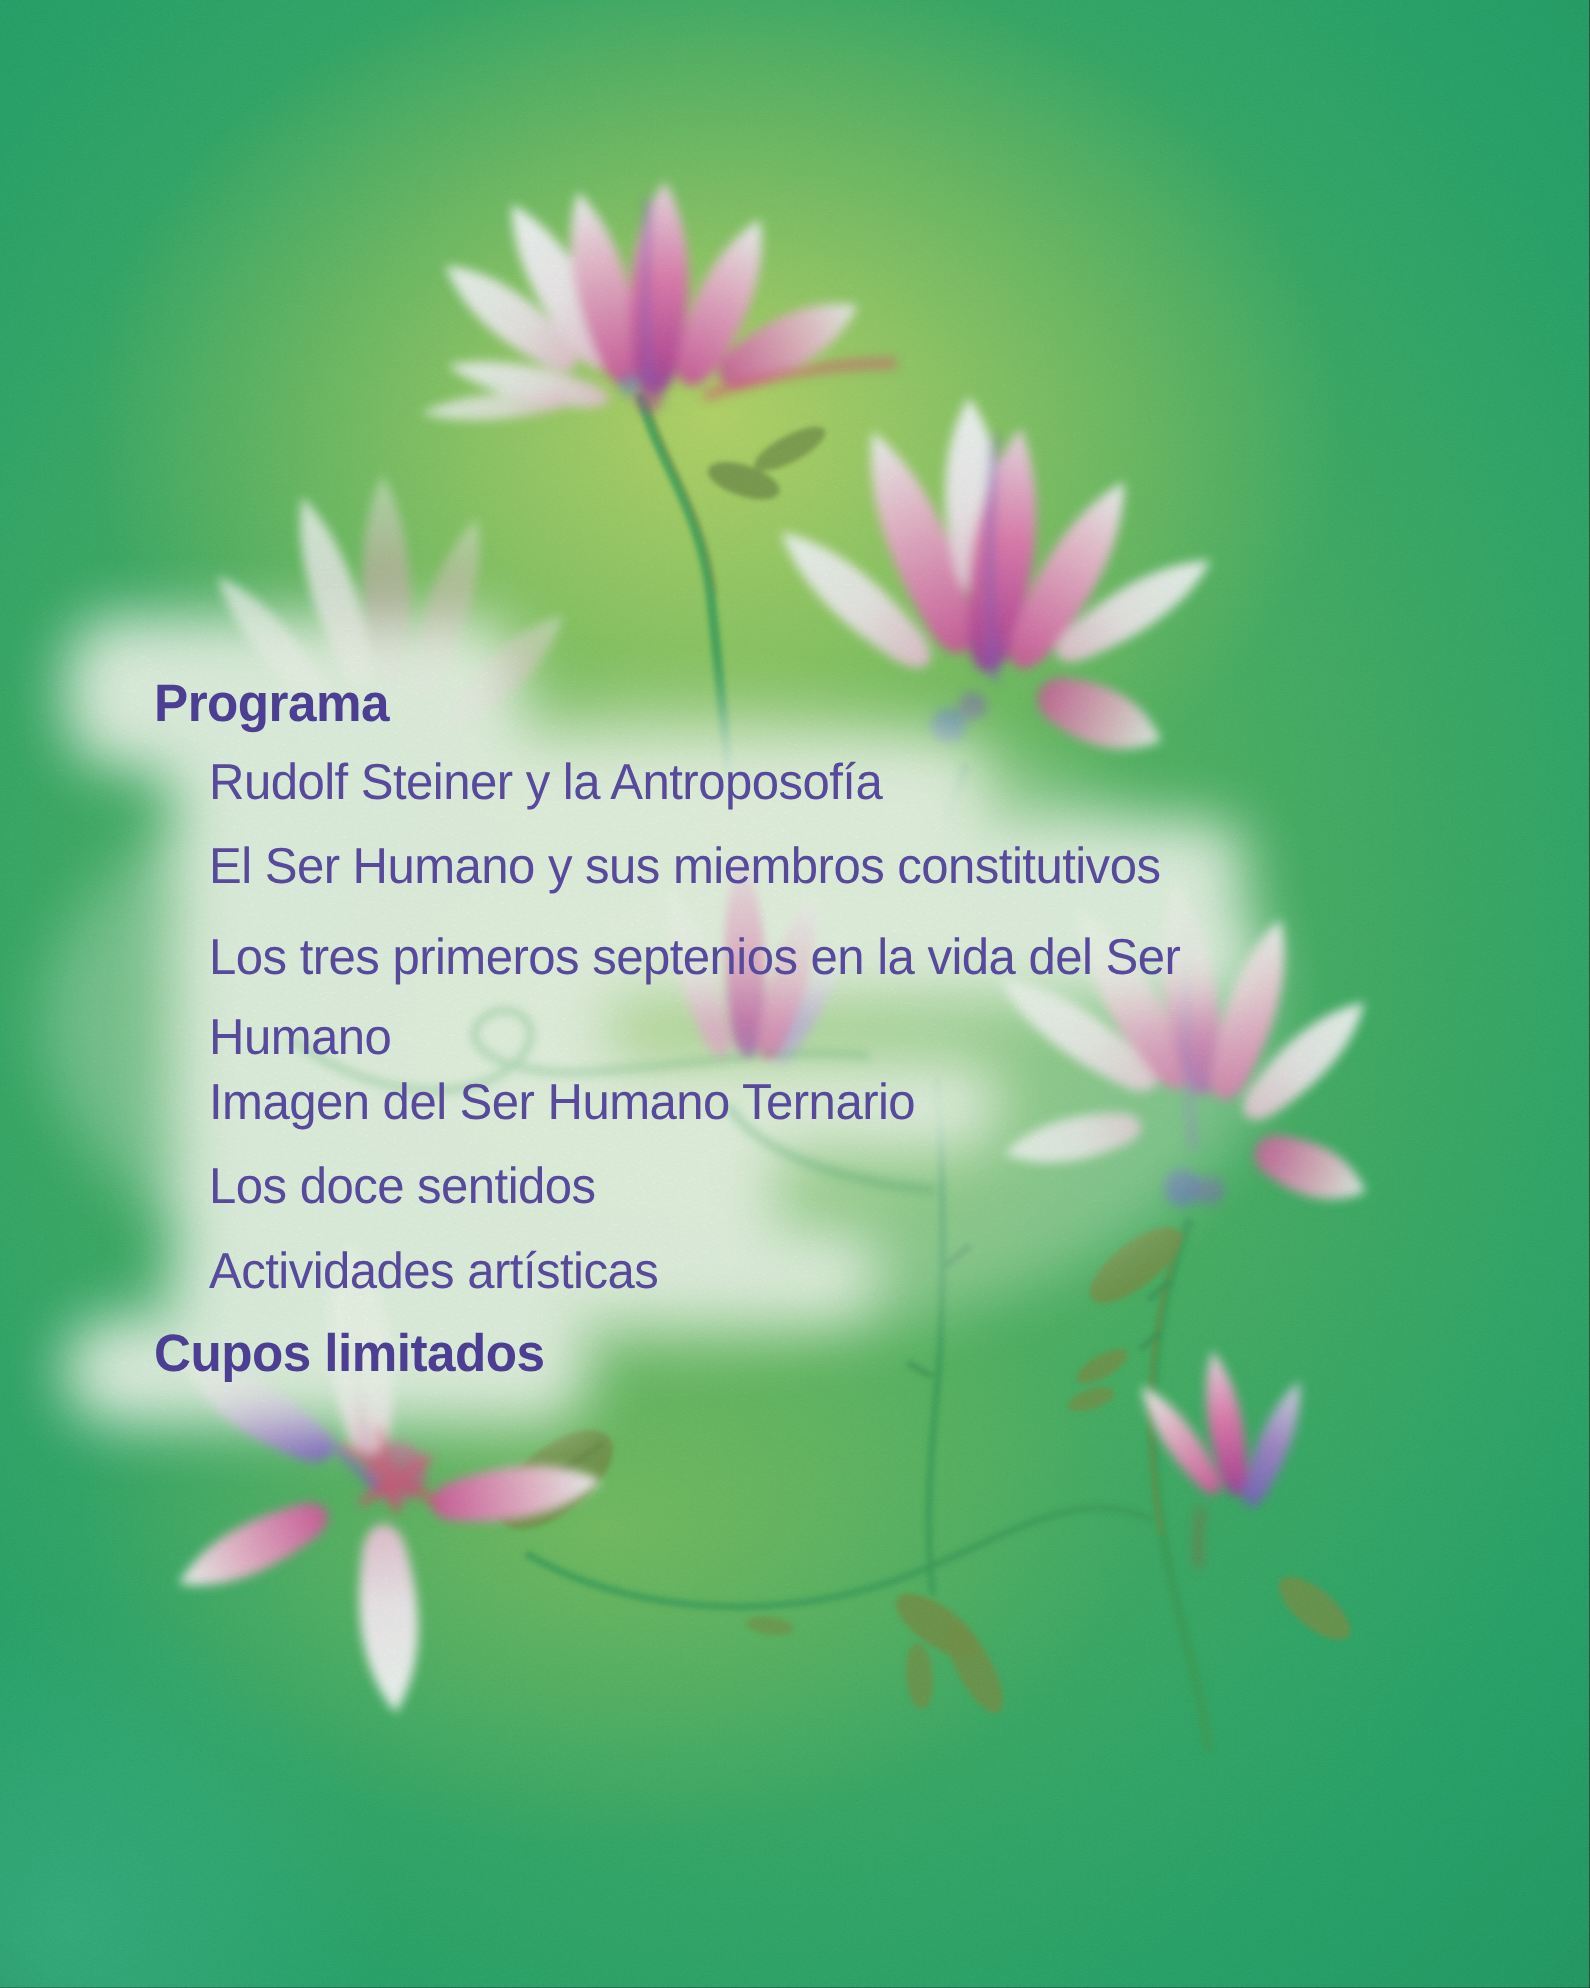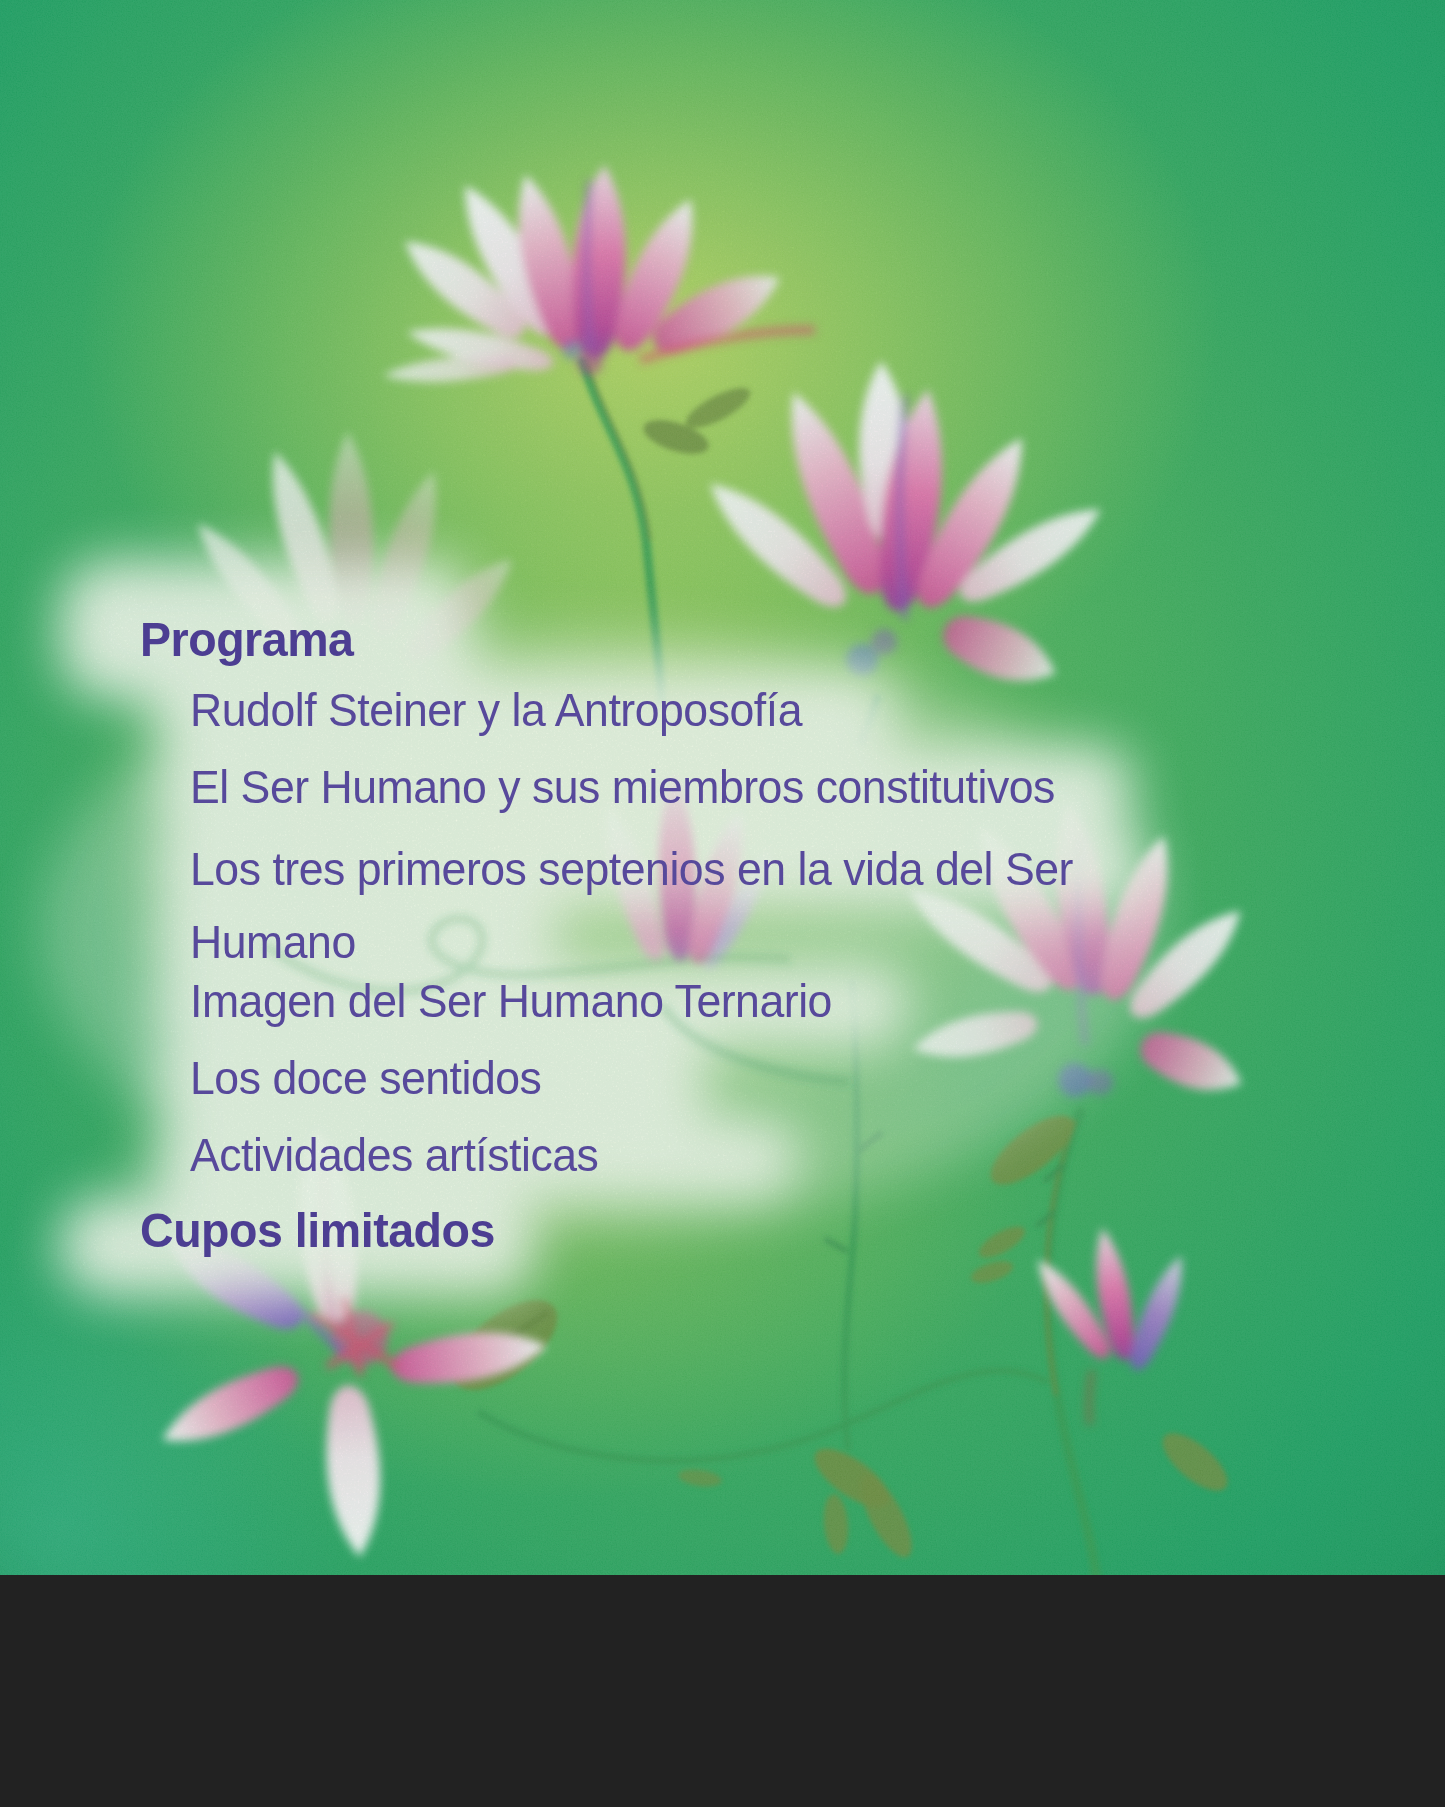--- a/index.html
+++ b/index.html
@@ -1,18 +1,18 @@
 <!DOCTYPE html>
 <html><head>
 <meta charset="utf-8">
 <style>
   html,body{margin:0;padding:0;background:#222;}
   .poster{
     position:relative;
-    width:1445px;height:1575px;
+    width:1445px;height:1807px;
     overflow:hidden;
     font-family:"Liberation Sans", sans-serif;
     background:
       radial-gradient(ellipse 420px 420px at 4% 97%, rgba(60,190,150,.45), rgba(60,190,150,0) 70%),
       radial-gradient(ellipse 760px 560px at 45% 21%, rgba(222,228,100,.78), rgba(190,216,90,.30) 52%, rgba(190,216,90,0) 75%),
       radial-gradient(ellipse 700px 420px at 41% 52%, rgba(180,212,92,.55), rgba(180,212,92,0) 75%),
       radial-gradient(ellipse 640px 380px at 38% 77%, rgba(165,206,86,.50), rgba(165,206,86,0) 75%),
       radial-gradient(ellipse 1250px 1500px at 47% 45%, #6fc258 0%, #35ad5e 45%, #16a364 72%, #0f9459 100%);
   }
   .poster::after{

